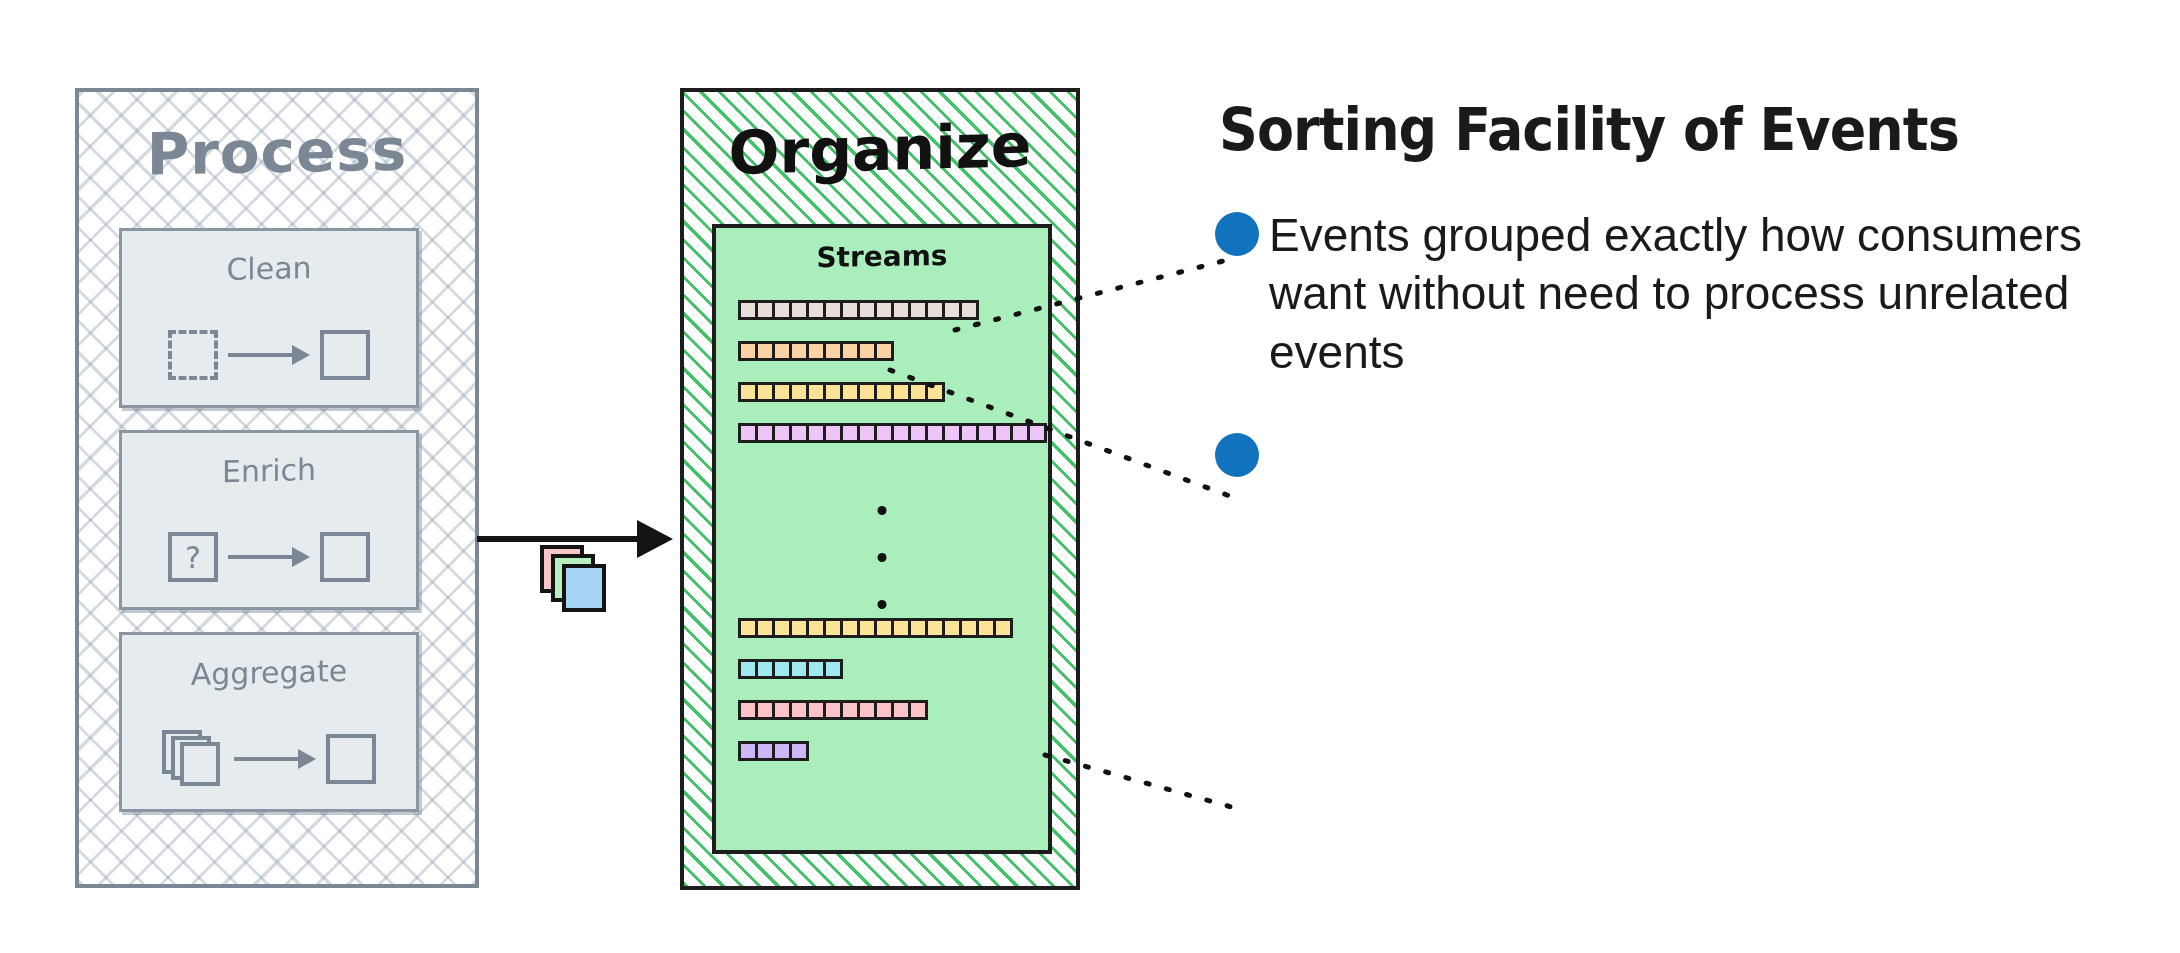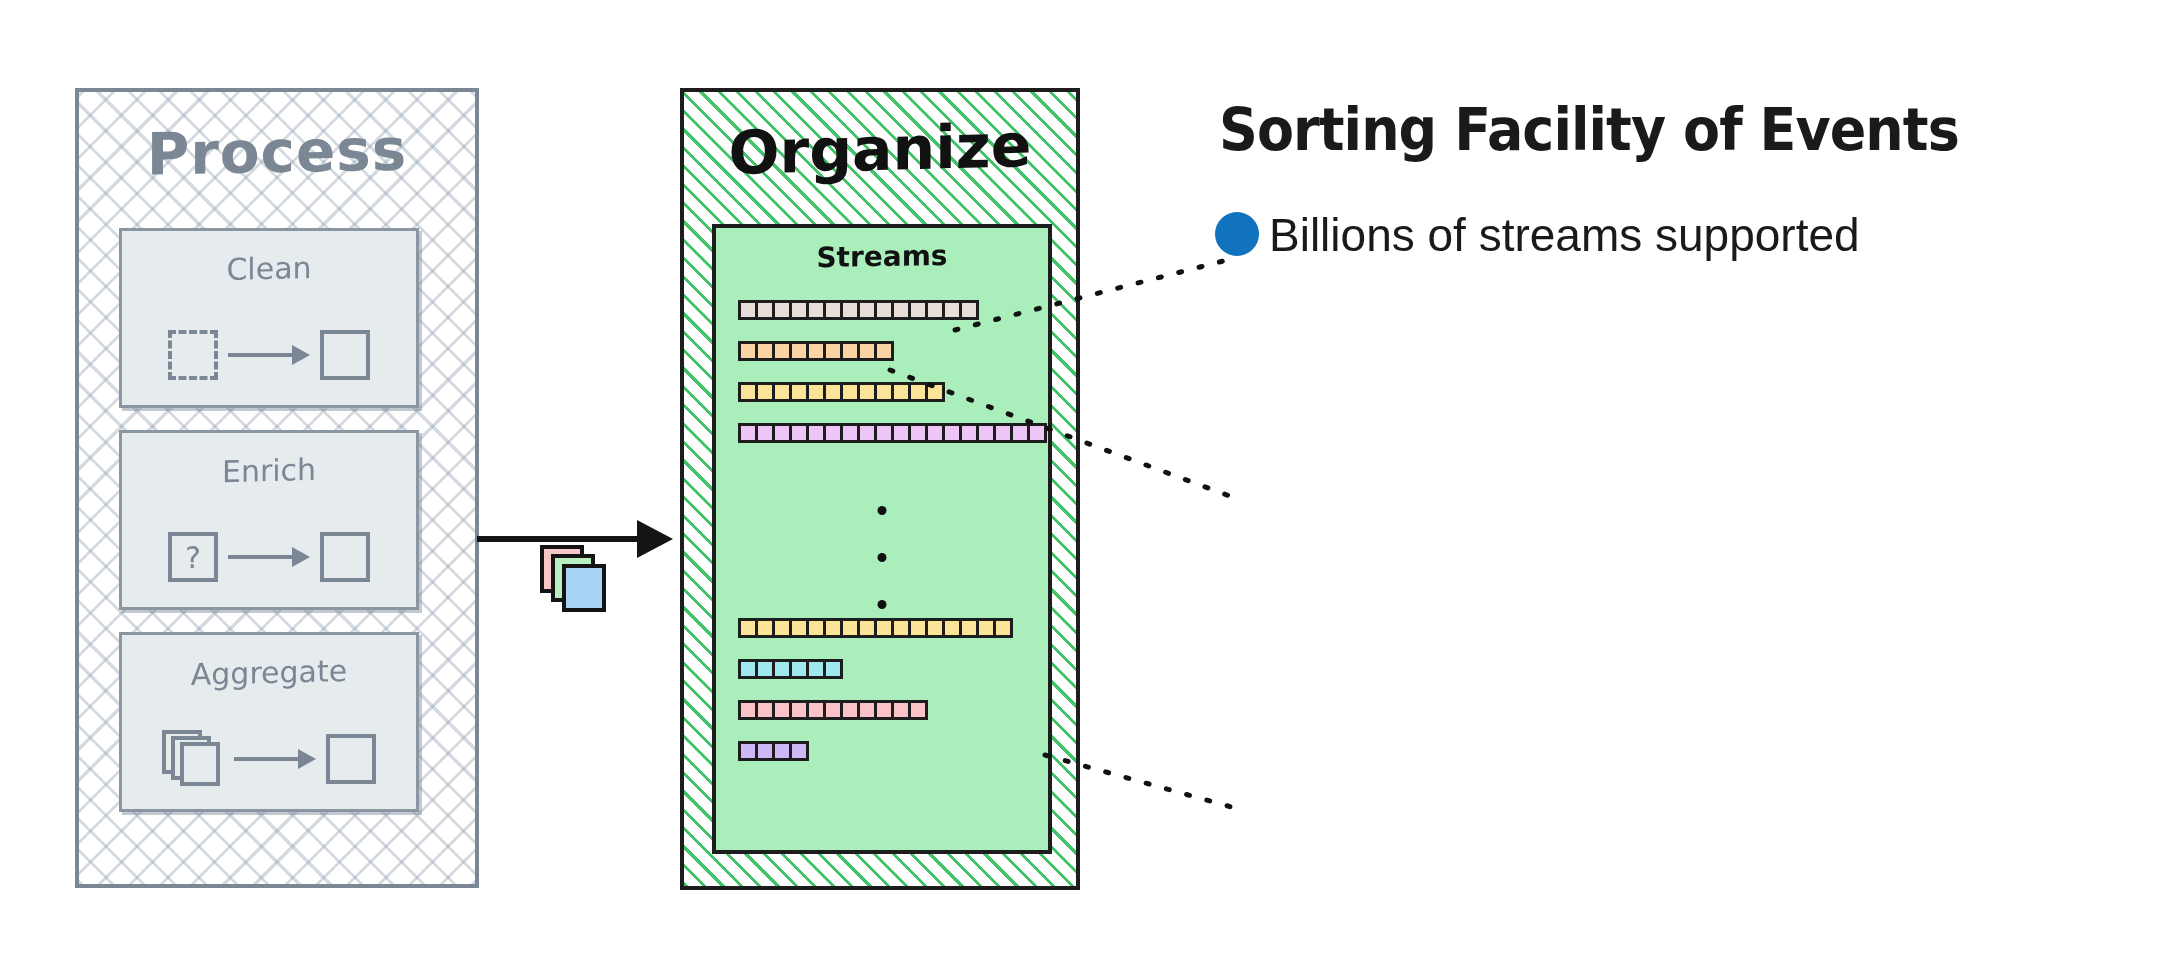--- a/index.html
+++ b/index.html
@@ -319,18 +319,21 @@
     <line x1="955" y1="330" x2="1235" y2="258" stroke="#111" stroke-width="5" stroke-dasharray="3 18" stroke-linecap="round"></line>
     <line x1="890" y1="370" x2="1235" y2="498" stroke="#111" stroke-width="5" stroke-dasharray="3 18" stroke-linecap="round"></line>
     <line x1="1045" y1="755" x2="1235" y2="808" stroke="#111" stroke-width="5" stroke-dasharray="3 18" stroke-linecap="round"></line>
   </svg>
 
   <div id="info-col">
     <h1 id="info-title">Sorting Facility of Events</h1>
     <div id="bullet-list">
         <div class="bullet">
           <span class="dot" style="background: rgb(17, 115, 189);"></span>
-          <span class="btext">Billions of streams supported</span>
+          <span class="btext">Events grouped exactly how consumers want without need to process unrelated events</span>
+        </div>
+        <div class="bullet">
+          <span class="dot" style="background: rgb(17, 115, 189);"></span>
         </div>
       </div>
   </div>
 
 </div>
 
 </body></html>

